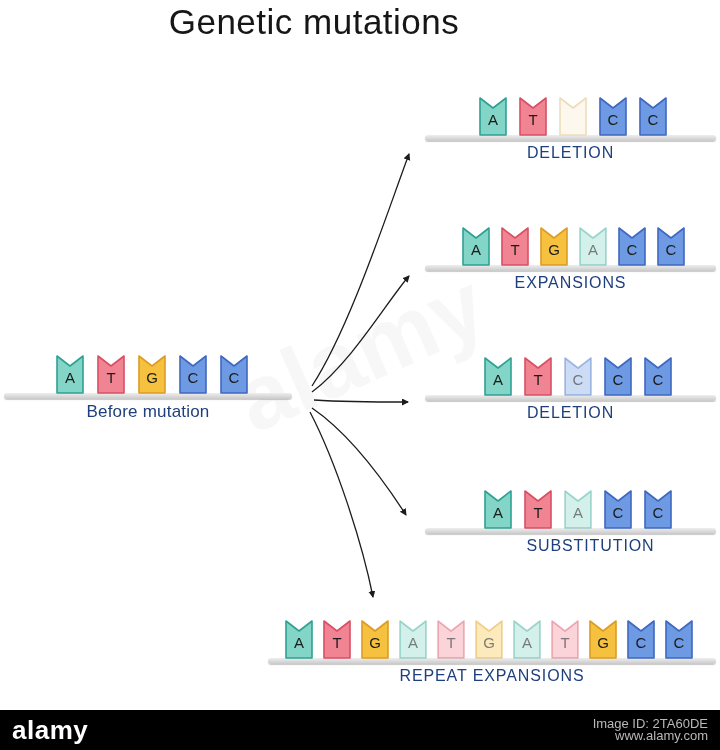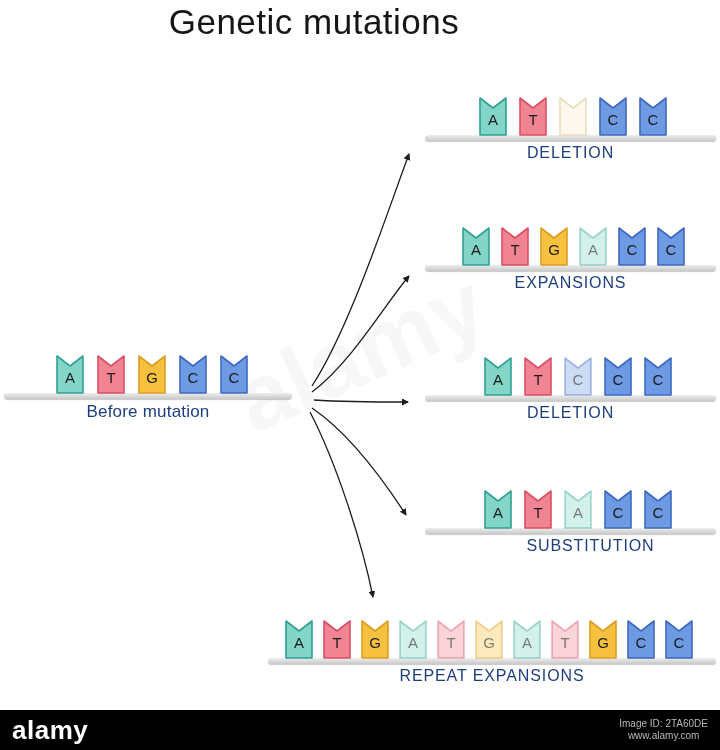--- a/index.html
+++ b/index.html
@@ -31,21 +31,21 @@
   .seq-label.before-label{font-size:17px;letter-spacing:0.2px;}
   #footer{
     position:absolute;left:0;top:710px;width:720px;height:40px;background:#000000;
     display:flex;align-items:center;justify-content:space-between;
     padding:0 12px;box-sizing:border-box;
   }
   #footer .brand{
     color:#ffffff;font-size:26px;font-weight:bold;letter-spacing:0.5px;line-height:40px;
   }
   #footer .meta{
-    text-align:center;color:#b9b9b9;font-size:10px;line-height:12px;
+    text-align:right;color:#b9b9b9;font-size:13px;line-height:12px;
   }
 </style>
 </head>
 <body>
 
 <div id="canvas">
 
   <h1 id="title">Genetic mutations</h1>
 
   <div id="watermark">alamy</div>

